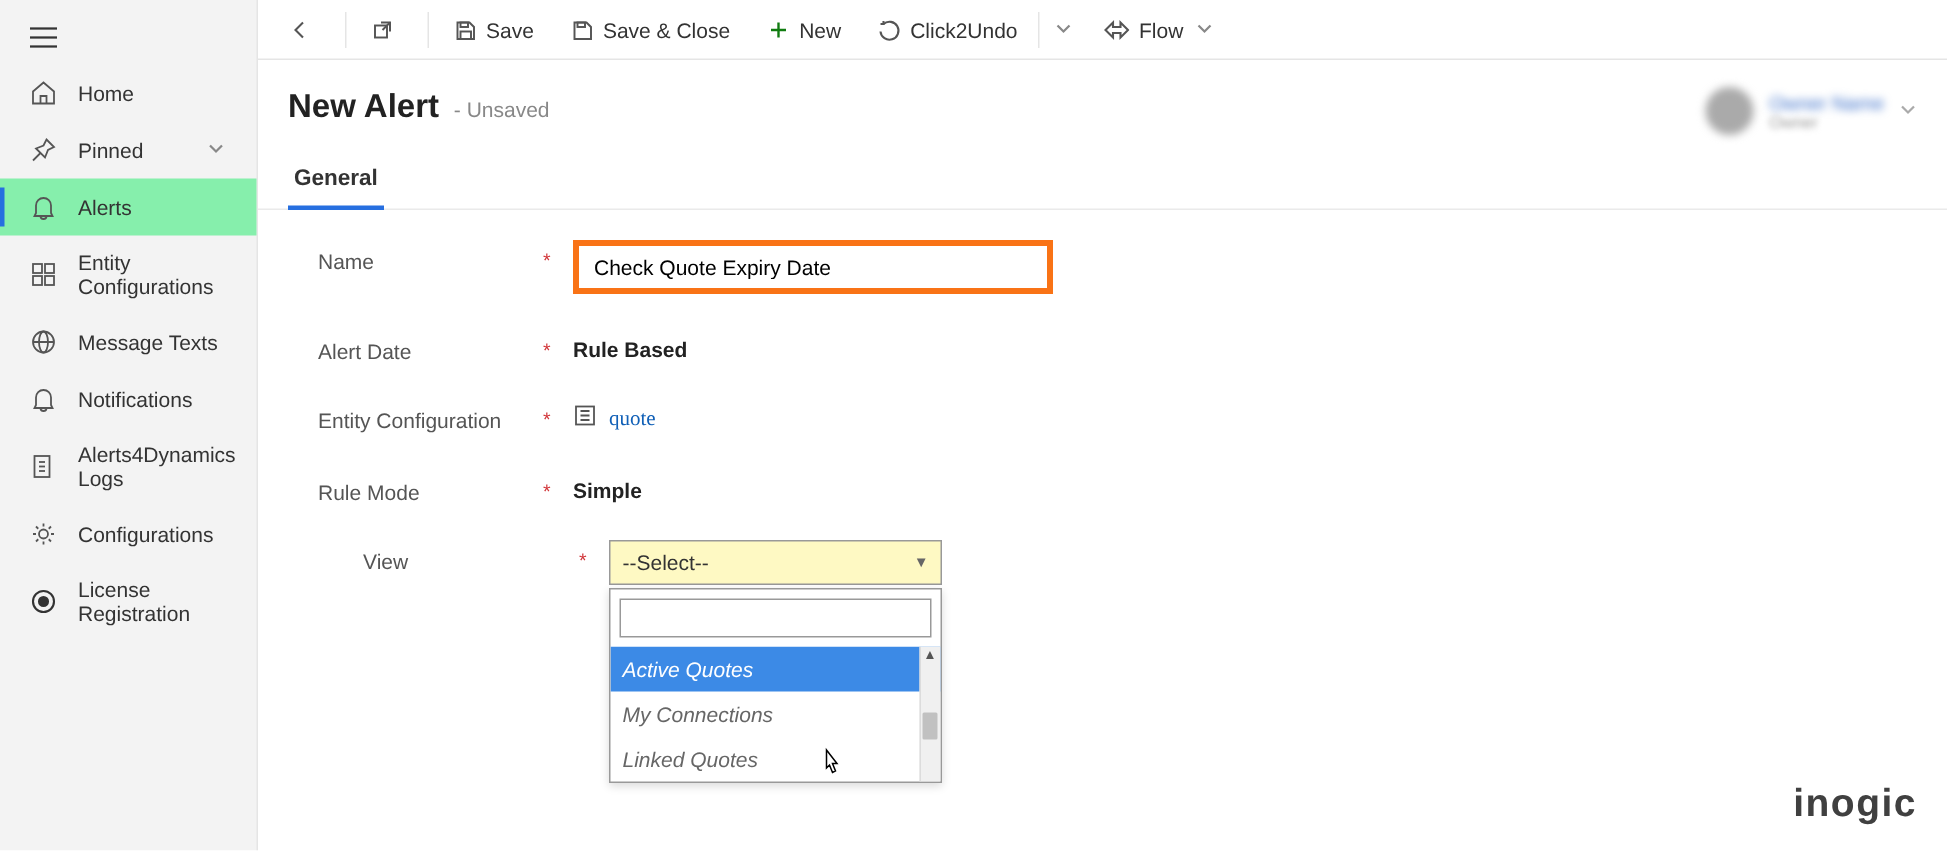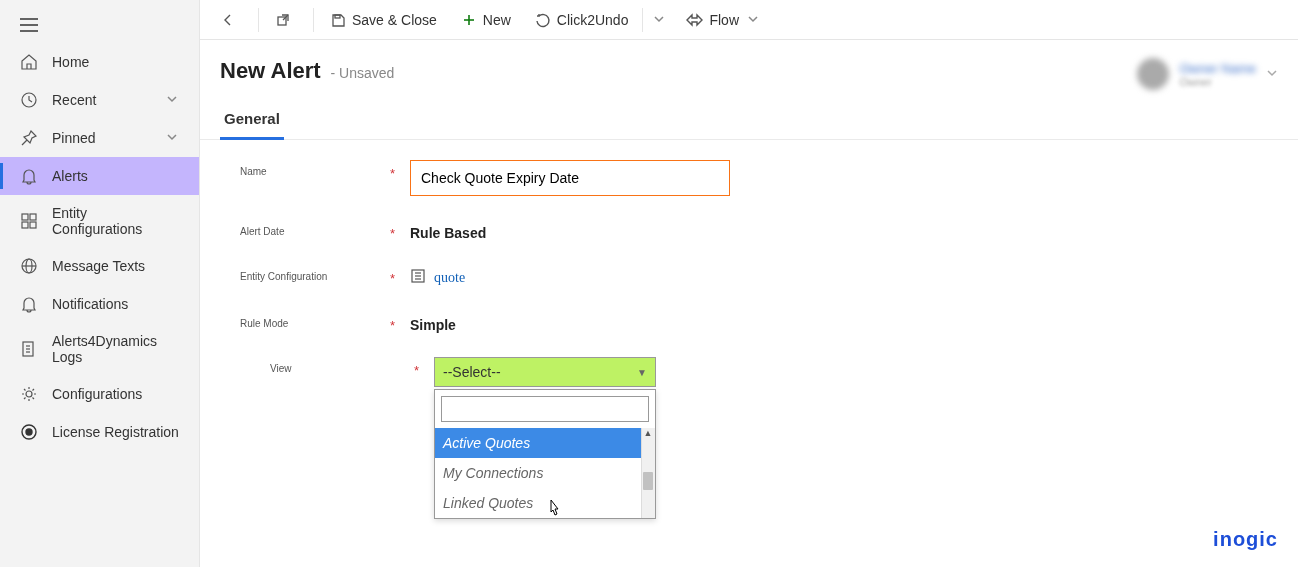--- a/index.html
+++ b/index.html
@@ -1,25 +1,25 @@
 <!DOCTYPE html>
 <html><head>
 <meta charset="utf-8">
 <style>
   * { box-sizing: border-box; margin: 0; padding: 0; }
   body { font-family: "Segoe UI", -apple-system, sans-serif; font-size: 14px; color: #333; background: #fff; width: 1298px; height: 567px; overflow: hidden; position: relative; }
   
   .layout { display: flex; height: 100%; }
   
   
-  .sidebar { width: 200px; background: #f3f3f3; border-right: 1px solid #e5e5e5; flex-shrink: 0; padding-top: 10px; }
+  .sidebar { width: 172px; background: #f3f3f3; border-right: 1px solid #e5e5e5; flex-shrink: 0; padding-top: 10px; }
   .hamburger { padding: 8px 20px; cursor: pointer; }
   .hamburger svg { width: 18px; height: 14px; }
   .nav-item { display: flex; align-items: center; padding: 10px 20px; cursor: pointer; position: relative; color: #333; }
-  .nav-item.active { background: #c4b5fd; }
+  .nav-item.active { background: #86efac; }
   .nav-item.active::before { content: ''; position: absolute; left: 0; top: 6px; bottom: 6px; width: 3px; background: #266fe0; }
   .nav-icon { width: 18px; height: 18px; margin-right: 14px; color: #666; flex-shrink: 0; display: flex; align-items: center; justify-content: center; }
   .nav-label { flex: 1; font-size: 14px; }
   .nav-chevron { color: #999; }
   .nav-section-title { padding: 14px 20px 8px; font-weight: 600; font-size: 14px; color: #333; }
   
   
   .main { flex: 1; display: flex; flex-direction: column; }
   
   
@@ -39,46 +39,46 @@
   .owner-sub { font-size: 11px; color: #999; filter: blur(2px); }
   
   
   .tabs { padding: 0 20px; border-bottom: 1px solid #eaeaea; display: flex; }
   .tab { padding: 10px 4px 12px; font-size: 15px; font-weight: 700; color: #333; cursor: pointer; position: relative; }
   .tab.active::after { content: ''; position: absolute; left: 0; right: 0; bottom: -1px; height: 3px; background: #266fe0; }
   
   
   .form-area { padding: 20px 40px; background: #fff; margin: 0 0px; flex: 1; }
   .form-row { display: flex; align-items: flex-start; margin-bottom: 24px; }
-  .form-label { width: 150px; font-size: 10px; color: #555; padding-top: 6px; }
+  .form-label { width: 150px; font-size: 14px; color: #555; padding-top: 6px; }
   .form-req { color: #d13438; width: 20px; padding-top: 6px; font-size: 13px; }
   .form-field { flex: 0 0 320px; }
   
-  .text-input { width: 100%; height: 36px; border: 1px solid #f97316; padding: 0 10px; font-size: 14px; outline: none; }
+  .text-input { width: 100%; height: 36px; border: 4px solid #f97316; padding: 0 10px; font-size: 14px; outline: none; }
   .static-value { font-size: 14px; color: #222; font-weight: 600; padding-top: 5px; }
   .lookup-value { display: flex; align-items: center; padding-top: 3px; font-family: Liberation Serif, serif; }
   .lookup-icon { color: #666; margin-right: 8px; }
   .lookup-link { color: #1160b7; font-size: 14px; cursor: pointer; }
   
   
   .view-wrapper { position: relative; width: 222px; }
-  .select-box { height: 30px; border: 1px solid #999; display: flex; align-items: center; padding: 0 8px; cursor: pointer; position: relative; background: #bef264; }
+  .select-box { height: 30px; border: 1px solid #999; display: flex; align-items: center; padding: 0 8px; cursor: pointer; position: relative; background: #fef9c3; }
   .select-caret { margin-left: auto; color: #666; font-size: 10px; }
   .dropdown-panel { position: absolute; top: 32px; left: 0; width: 222px; border: 1px solid #999; background: #fff; box-shadow: 0 2px 6px rgba(0,0,0,0.15); }
   .dropdown-search { width: calc(100% - 12px); margin: 6px; height: 26px; border: 1px solid #999; padding: 0 6px; outline: none; }
   .dropdown-list { position: relative; max-height: 120px; overflow-y: auto; }
   .dropdown-item { padding: 7px 8px; font-size: 14px; color: #666; cursor: pointer; font-style: italic; }
   .dropdown-item.highlighted { background: #3c8ae6; color: #fff; }
   .scroll-track { position: absolute; right: 0; top: 0; bottom: 0; width: 14px; background: #f0f0f0; border-left: 1px solid #dcdcdc; }
   .scroll-up { position: absolute; top: 0; right: 0; width: 14px; height: 14px; font-size: 9px; text-align: center; color: #555; }
   .scroll-thumb { position: absolute; right: 2px; width: 10px; height: 18px; background: #c1c1c1; top: 44px; border-radius: 1px; }
   
   .cursor-overlay { position: absolute; left: 544px; top: 498px; pointer-events: none; font-size: 18px; color: #fff; text-shadow: 0 0 2px #000, 0 0 2px #000; }
   
-  .brand { position: absolute; right: 20px; bottom: 16px; font-size: 20px; font-weight: 700; color: #1d4ed8; letter-spacing: 1px; }
+  .brand { position: absolute; right: 20px; bottom: 16px; font-size: 26px; font-weight: 700; color: #404040; letter-spacing: 1px; }
 </style>
 </head>
 <body>
 
 <div class="layout">
 
   <div class="sidebar">
     <div class="hamburger">
       <svg viewBox="0 0 18 14">
           <line x1="0" y1="1" x2="18" y2="1" stroke="#333" stroke-width="1.5"></line>
@@ -92,34 +92,20 @@
         <svg width="18" height="18" viewBox="0 0 18 18" fill="none" stroke="#555" stroke-width="1.2">
             <path d="M2 8 L9 2 L16 8 V16 H2 Z"></path>
             <path d="M7 16 V11 H11 V16"></path>
           </svg>
       </span>
       <span class="nav-label">Home</span>
     </div>
     <div class="nav-item">
       <span class="nav-icon">
         <svg width="18" height="18" viewBox="0 0 18 18" fill="none" stroke="#555" stroke-width="1.2">
-            <circle cx="9" cy="9" r="7"></circle>
-            <path d="M9 5 V9 L12 11"></path>
-          </svg>
-      </span>
-      <span class="nav-label">Recent</span>
-      <span class="nav-chevron">
-        <svg width="14" height="14" viewBox="0 0 14 14" fill="none" stroke="#888" stroke-width="1.5">
-            <path d="M3 5 L7 9 L11 5"></path>
-          </svg>
-      </span>
-    </div>
-    <div class="nav-item">
-      <span class="nav-icon">
-        <svg width="18" height="18" viewBox="0 0 18 18" fill="none" stroke="#555" stroke-width="1.2">
             <path d="M11 2 L16 7 L12 9 L10 14 L4 8 L9 6 Z"></path>
             <line x1="7" y1="11" x2="2" y2="16"></line>
           </svg>
       </span>
       <span class="nav-label">Pinned</span>
       <span class="nav-chevron">
         <svg width="14" height="14" viewBox="0 0 14 14" fill="none" stroke="#888" stroke-width="1.5">
             <path d="M3 5 L7 9 L11 5"></path>
           </svg>
       </span>
@@ -210,20 +196,30 @@
       <div class="cmd-btn">
         <span class="cmd-icon">
           <svg width="16" height="16" viewBox="0 0 16 16" fill="none" stroke="#555" stroke-width="1.3">
               <rect x="3" y="5" width="8" height="8"></rect>
               <path d="M7 3 H13 V9"></path>
               <path d="M13 3 L8 8"></path>
             </svg>
         </span>
       </div>
       <div class="cmd-sep"></div>
+      <div class="cmd-btn">
+        <span class="cmd-icon">
+          <svg width="16" height="16" viewBox="0 0 16 16" fill="none" stroke="#555" stroke-width="1.3">
+              <path d="M3 3 H11 L14 6 V14 H3 Z"></path>
+              <rect x="5" y="3" width="5" height="3"></rect>
+              <rect x="5" y="9" width="7" height="5"></rect>
+            </svg>
+        </span>
+        <span>Save</span>
+      </div>
       <div class="cmd-btn">
         <span class="cmd-icon">
           <svg width="16" height="16" viewBox="0 0 16 16" fill="none" stroke="#555" stroke-width="1.3">
               <path d="M3 3 H11 L14 6 V14 H3 Z"></path>
               <rect x="5" y="3" width="5" height="3"></rect>
             </svg>
         </span>
         <span>Save &amp; Close</span>
       </div>
       <div class="cmd-btn">

